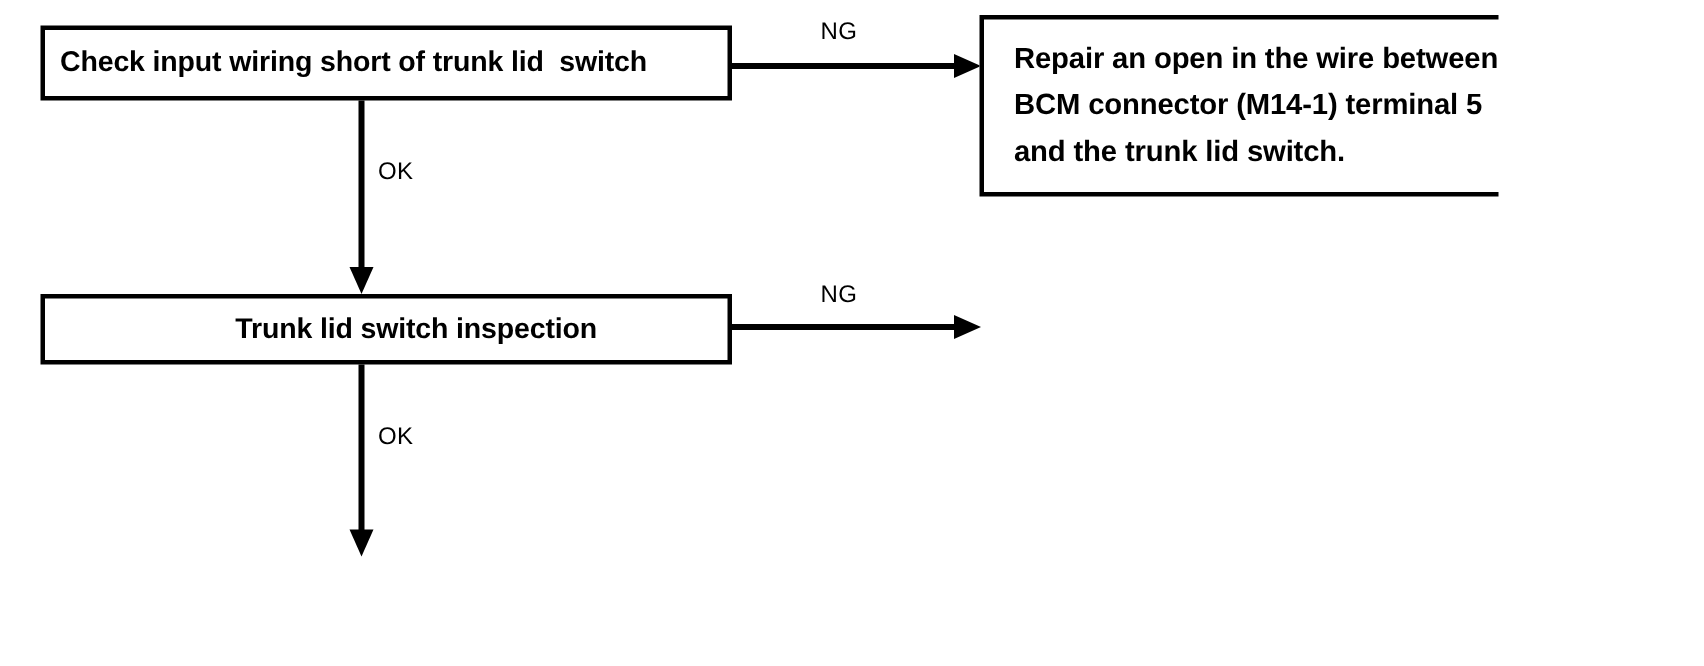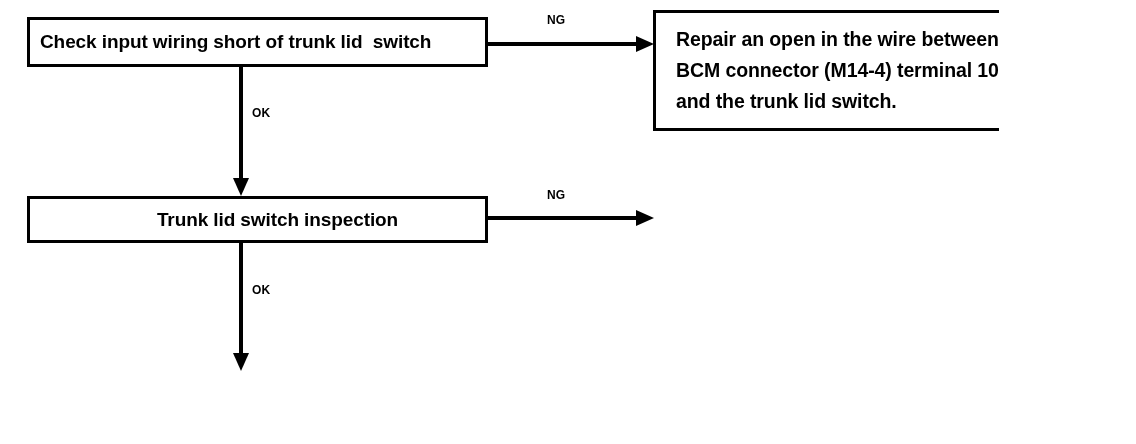--- a/index.html
+++ b/index.html
@@ -33,22 +33,22 @@
     letter-spacing: -0.1px;
     white-space: pre-wrap;
   }
   .box-text.multiline {
     padding-left: 20px;
     font-size: 19.5px;
     line-height: 1.58;
   }
   .edge-label {
     position: absolute;
-    font-size: 12px;
-    font-weight: bold;
+    font-size: 16px;
+    font-weight: normal;
     letter-spacing: 0.2px;
     text-align: right;
   }
   .h-line {
     position: absolute;
     height: 4px;
     background: #000000;
   }
   .v-line {
     position: absolute;
@@ -80,21 +80,21 @@
   <div class="box left" style="left:27px; top:17px; width:461px; height:50px;">
     <span class="box-text" style="padding-left:10px;">Check input wiring short of trunk lid  switch</span>
   </div>
 
   <div class="h-line" style="left:488px; top:42px; width:150px;"></div>
   <div class="arrow-right" style="left:636px; top:36px;"></div>
   <div class="edge-label" style="left:547px; top:13px;">NG</div>
 
   <div class="box left" style="left:653px; top:10px; width:457px; height:121px;">
     <span class="box-text multiline">Repair an open in the wire between
-BCM connector (M14-4) terminal 10
+BCM connector (M14-1) terminal 5
 and the trunk lid switch.</span>
   </div>
 
   <div class="v-line" style="left:239px; top:67px; height:114px;"></div>
   <div class="arrow-down" style="left:233px; top:178px;"></div>
   <div class="edge-label" style="left:252px; top:106px;">OK</div>
 
   <div class="box center" style="left:27px; top:196px; width:461px; height:47px;padding-left:40px;">
     <span class="box-text">Trunk lid switch inspection</span>
   </div>

